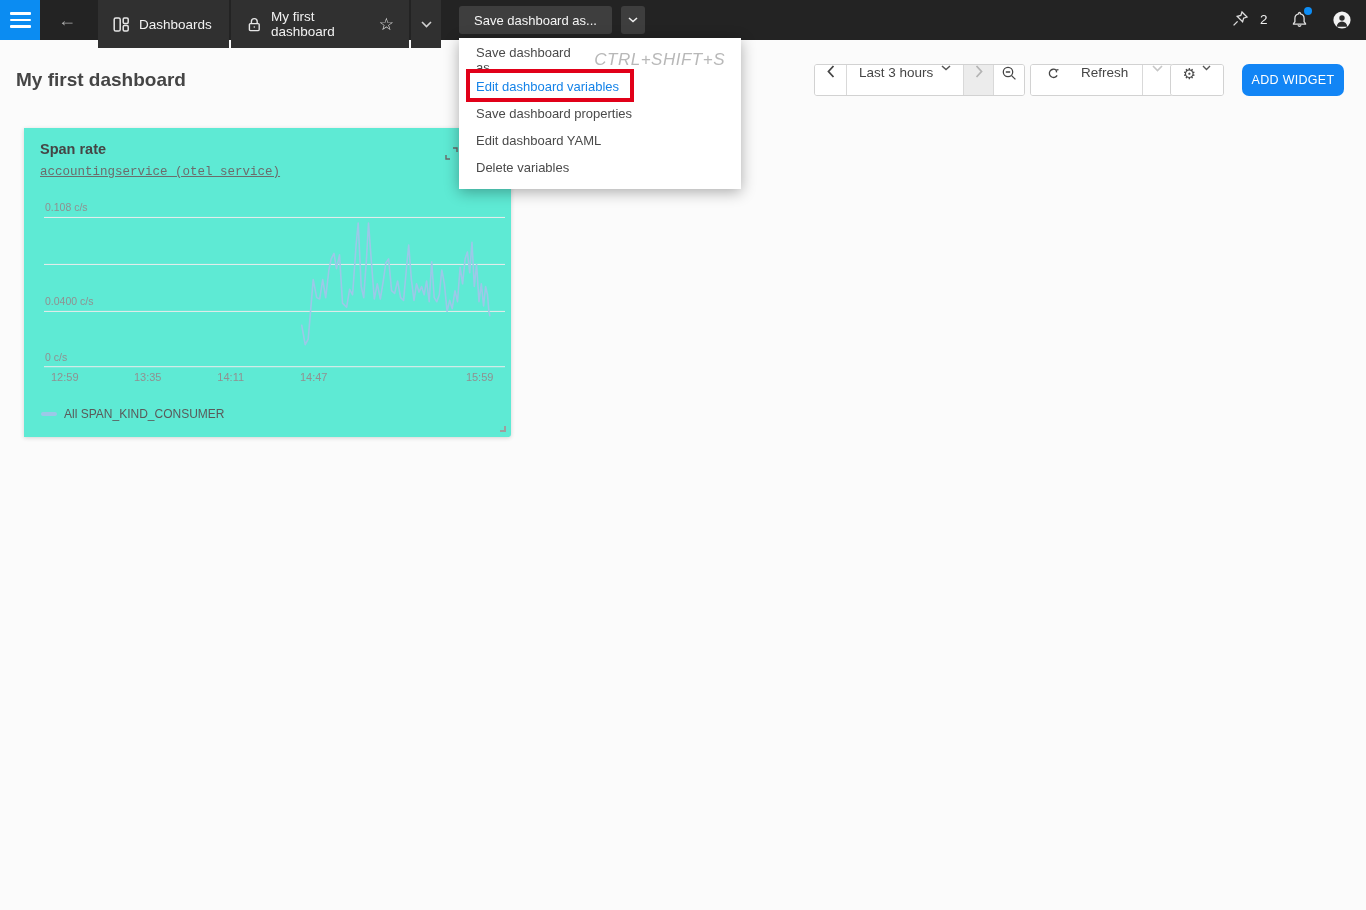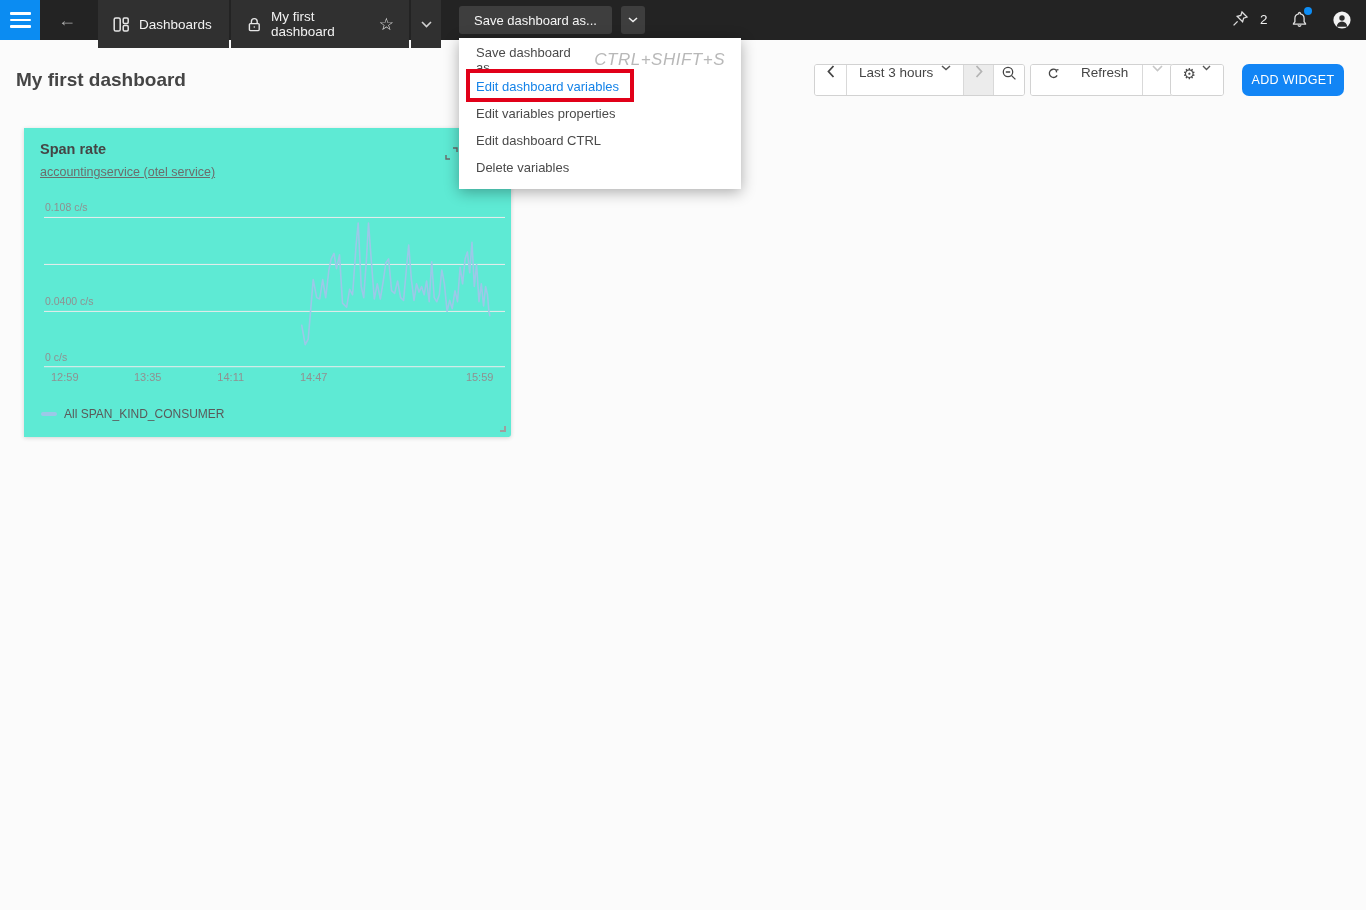--- a/index.html
+++ b/index.html
@@ -48,21 +48,21 @@
   .gear-glyph { font-family:"DejaVu Sans", sans-serif; font-size:15px; color:#4a4a4a; }
   .add-widget { position:absolute; left:1242px; top:64px; width:102px; height:32px; background:#1285f5; color:#fff;
                 border:none; border-radius:7px; font-size:12.5px; font-weight:500; letter-spacing:.3px;
                 font-family:"Liberation Sans", sans-serif; cursor:pointer; }
 
   
   .tile { position:absolute; left:24px; top:128px; width:487px; height:309px; background:#5eead4;
           box-shadow:0 1px 4px rgba(0,0,0,.16); border-radius:0 0 3px 0; z-index:10; }
   .tile-title { position:absolute; left:16px; top:13px; font-size:14.5px; font-weight:bold; color:#454545; }
   .tile-subtitle { position:absolute; left:16px; top:37px; font-size:12.5px; color:#6c6c6c;
-                   text-decoration:underline; cursor:pointer; }
+                   text-decoration:underline; cursor:pointer;font-family:Liberation Mono, monospace; }
   .tile-expand { position:absolute; left:419px; top:18px; width:16px; height:16px; background:none; border:none; cursor:pointer; }
   .tile svg.chart { position:absolute; left:0; top:0; }
   .legend { position:absolute; left:17px; top:279px; display:flex; align-items:center; gap:7px; cursor:pointer; }
   .legend-swatch { width:16px; height:4px; border-radius:2px; background:#9cc8e8; }
   .legend-label { font-size:12px; color:#5a5a5a; }
   .resize-handle { position:absolute; right:5px; bottom:5px; width:6px; height:6px;
                    border-right:2px solid #9e9e9e; border-bottom:2px solid #9e9e9e; cursor:nwse-resize; }
 
   
   .menu { position:absolute; left:459px; top:38px; width:282px; padding:8px 0; background:#fff;
@@ -272,22 +272,22 @@
 
 <div class="menu">
   <div class="menu-item">
     <span>Save dashboard as...</span>
     <span class="shortcut">CTRL+SHIFT+S</span>
   </div>
   <div class="menu-item accent">
     <span>Edit dashboard variables</span>
   </div>
   <div class="menu-item">
-    <span>Edit variables properties</span>
-  </div>
-  <div class="menu-item">
-    <span>Edit dashboard CTRL</span>
+    <span>Save dashboard properties</span>
+  </div>
+  <div class="menu-item">
+    <span>Edit dashboard YAML</span>
   </div>
   <div class="menu-item">
     <span>Delete variables</span>
   </div>
   <span class="highlight-box"></span>
 </div>
 
 </body></html>

